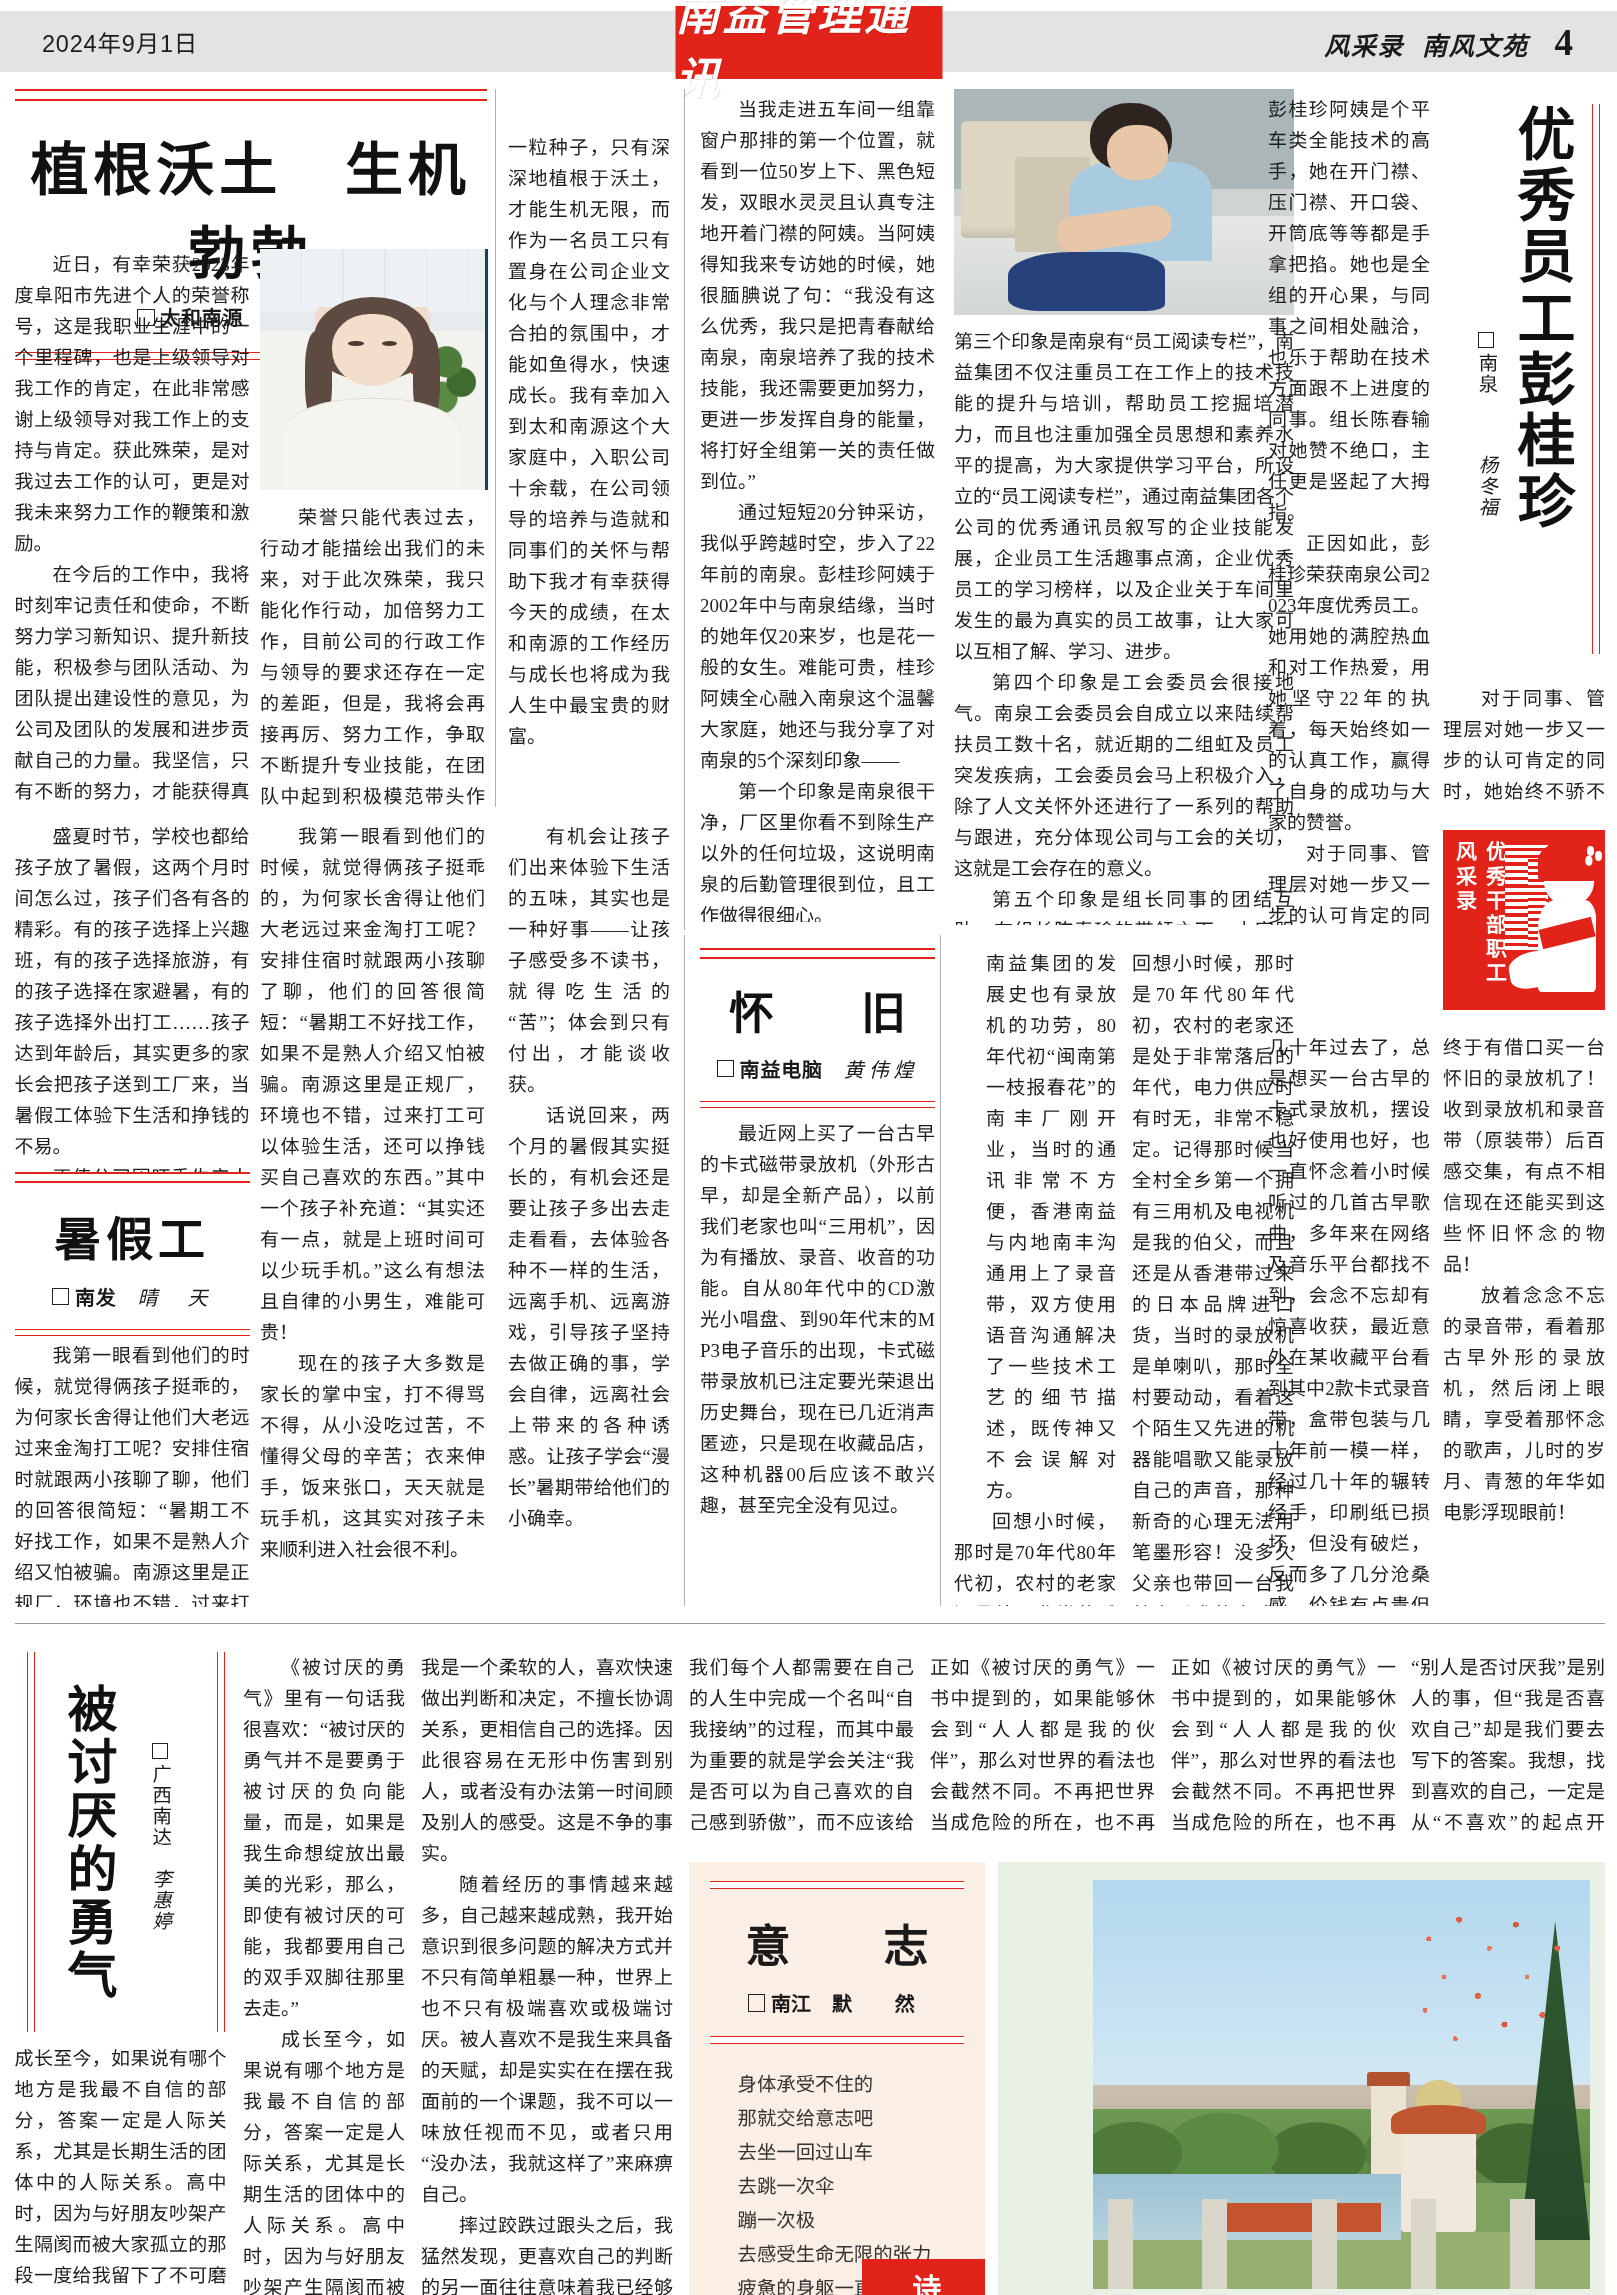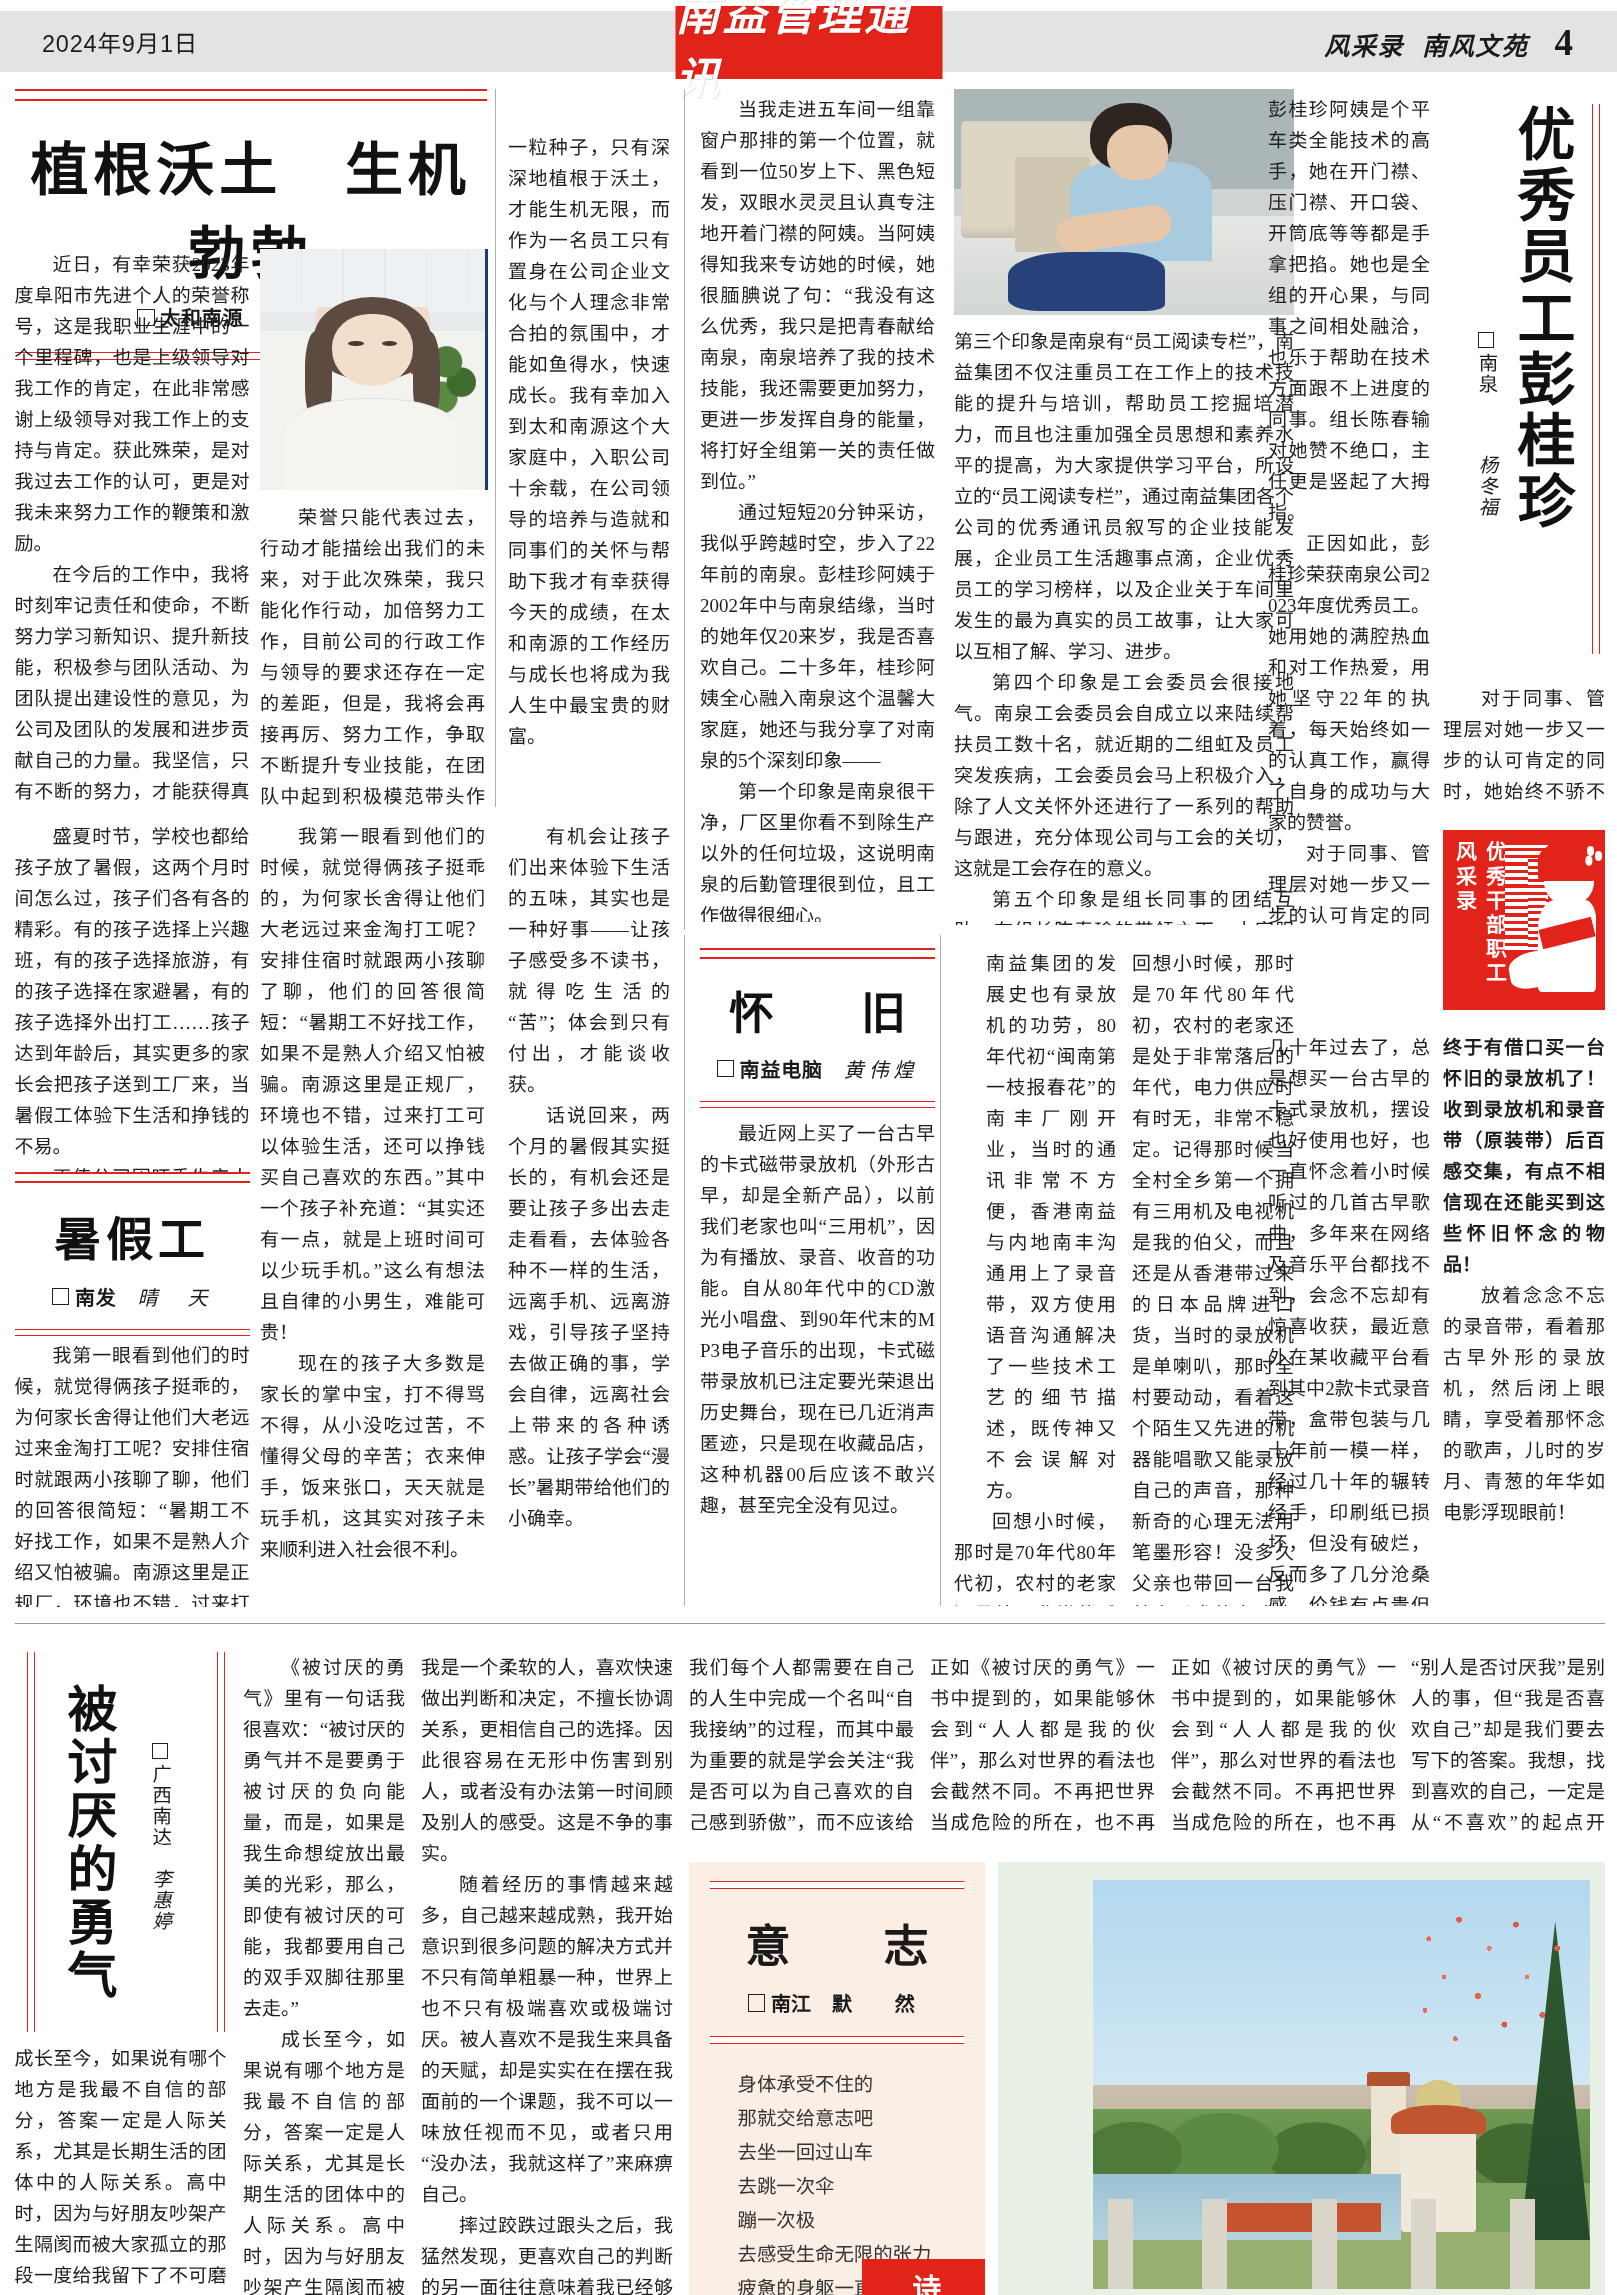--- a/index.html
+++ b/index.html
@@ -296,21 +296,21 @@
   </div>
 
   <div class="ctext" style="position:absolute;left:700px;top:1040px;width:235px;height:489px;overflow:hidden;">
     <p>最近网上买了一台古早的卡式磁带录放机（外形古早，却是全新产品），以前我们老家也叫“三用机”，因为有播放、录音、收音的功能。自从80年代中的CD激光小唱盘、到90年代末的MP3电子音乐的出现，卡式磁带录放机已注定要光荣退出历史舞台，现在已几近消声匿迹，只是现在收藏品店，这种机器00后应该不敢兴趣，甚至完全没有见过。</p>
 
   </div>
 
   <div class="vrule" style="left:684px;top:11.3px;height:841px;"></div>
   <div class="ctext" style="position:absolute;left:700px;top:16px;width:235px;height:828px;overflow:hidden;">
     <p>当我走进五车间一组靠窗户那排的第一个位置，就看到一位50岁上下、黑色短发，双眼水灵灵且认真专注地开着门襟的阿姨。当阿姨得知我来专访她的时候，她很腼腆说了句：“我没有这么优秀，我只是把青春献给南泉，南泉培养了我的技术技能，我还需要更加努力，更进一步发挥自身的能量，将打好全组第一关的责任做到位。”</p>
-    <p>通过短短20分钟采访，我似乎跨越时空，步入了22年前的南泉。彭桂珍阿姨于2002年中与南泉结缘，当时的她年仅20来岁，我是否喜欢自己。二十多年，桂珍阿姨全心融入南泉这个温馨大家庭，她还与我分享了对南泉的5个深刻印象——</p>
+    <p>通过短短20分钟采访，我似乎跨越时空，步入了22年前的南泉。彭桂珍阿姨于2002年中与南泉结缘，当时的她年仅20来岁，也是花一般的女生。难能可贵，桂珍阿姨全心融入南泉这个温馨大家庭，她还与我分享了对南泉的5个深刻印象——</p>
     <p>第一个印象是南泉很干净，厂区里你看不到除生产以外的任何垃圾，这说明南泉的后勤管理很到位，且工作做得很细心。</p>
 
   </div>
 
   <div class="ph photo-sewing" style="left:954px;top:11.3px;width:340px;height:226px;">
     <div class="ps-wall"></div>
     <div class="ps-table"></div>
     <div class="ps-machine"></div>
     <div class="ps-mach2"></div>
     <div class="ps-shirt"></div>
@@ -366,21 +366,21 @@
   </div>
   <div class="ctext" style="position:absolute;left:1132px;top:870px;width:162px;height:658px;overflow:hidden;">
     <p style="text-indent:0;">回想小时候，那时是70年代80年代初，农村的老家还是处于非常落后的年代，电力供应时有时无，非常不稳定。记得那时候当全村全乡第一个拥有三用机及电视机是我的伯父，而且还是从香港带过来的日本品牌进口货，当时的录放机是单喇叭，那时全村要动动，看着这个陌生又先进的机器能唱歌又能录放自己的声音，那种新奇的心理无法用笔墨形容！没多久父亲也带回一台我梦寐以求的卡式录放机，但到家不久就变得了，当时的我常看着最心爱的三用机被搬走，伤心难以形容！之后三年都是这样，后来长大了明白了当时大环境的经济不是很好，以高一点的价钱卖出去赚一点点的。几年后父亲再买来一台更大更先进的录放机，一直用到我举家离开老家而赠送给我舅舅。</p>
 
   </div>
   <div class="ctext" style="position:absolute;right:188px;top:954px;width:162px;height:574px;overflow:hidden;">
     <p style="text-indent:0;">几十年过去了，总是想买一台古早的卡式录放机，摆设也好使用也好，也一直怀念着小时候听过的几首古早歌曲，多年来在网络及音乐平台都找不到，会念不忘却有惊喜收获，最近意外在某收藏平台看到其中2款卡式录音带，盒带包装与几十年前一模一样，经过几十年的辗转经手，印刷纸已损坏，但没有破烂，反而多了几分沧桑感，价钱有点贵但还是果断买下。</p>
 
   </div>
   <div class="ctext" style="position:absolute;right:13px;top:954px;width:162px;height:574px;overflow:hidden;">
-    <p style="text-indent:0;font-weight:bold;">终于有借口买一台怀旧的录放机了！收到录放机和录音带（原装带）后百感交集，有点不相信现在还能买到这些怀旧怀念的物品！</p>
+    <p style="text-indent:0;">终于有借口买一台怀旧的录放机了！收到录放机和录音带（原装带）后百感交集，有点不相信现在还能买到这些怀旧怀念的物品！</p>
     <p>放着念念不忘的录音带，看着那古早外形的录放机，然后闭上眼睛，享受着那怀念的歌声，儿时的岁月、青葱的年华如电影浮现眼前！</p>
   </div>
 
   <div class="rule-grey" style="position:absolute;left:14.6px;top:1545px;width:1590px;"></div>
 
   <div style="position:absolute;left:22.6px;top:1574px;width:202px;height:380px;">
     <div style="position:absolute;left:4.9px;top:0;width:5.7px;height:380px;border-left:1.6px solid #e2231a;border-right:1.6px solid #e2231a;"></div>
     <div style="position:absolute;right:0;top:0;width:5.7px;height:380px;border-left:1.6px solid #e2231a;border-right:1.6px solid #e2231a;"></div>
     <div class="vhead" style="position:absolute;left:29px;top:31px;font-size:50px;height:324px;">被讨厌的勇气</div>
     <div class="vby" style="position:absolute;left:123px;top:91px;">

